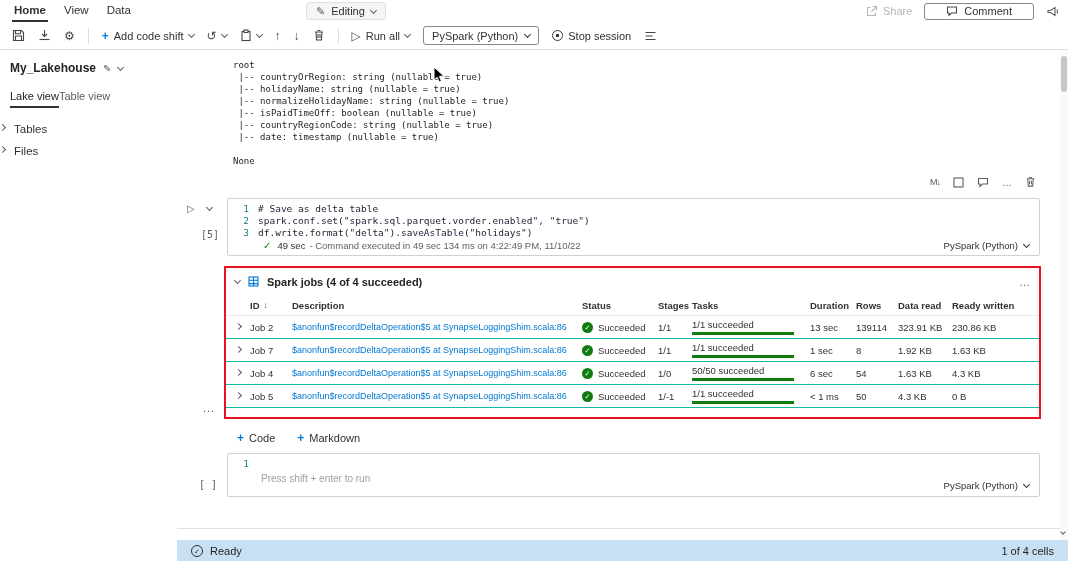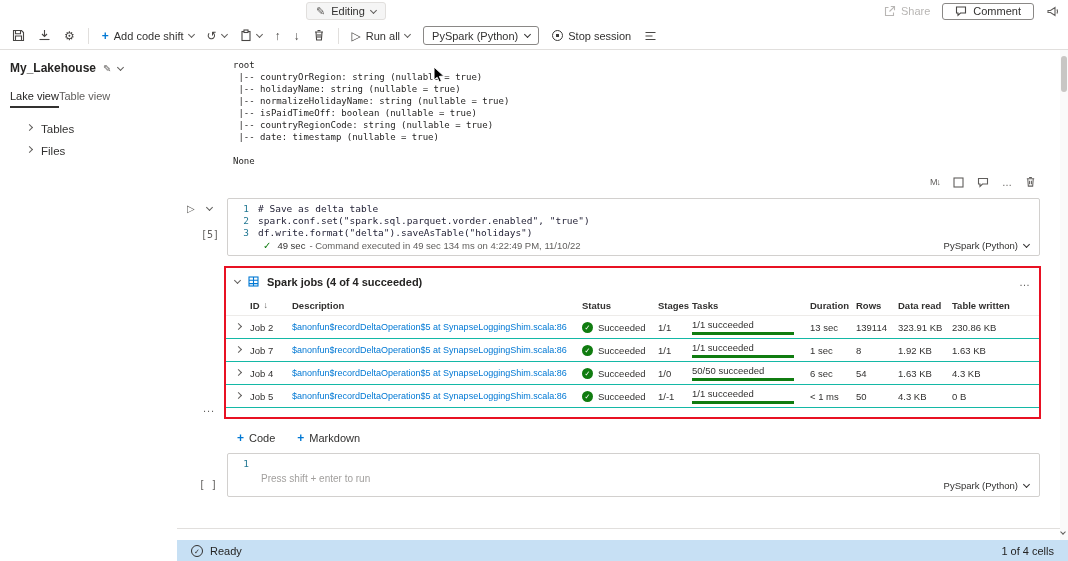--- a/index.html
+++ b/index.html
@@ -11,42 +11,42 @@
   svg { display:block; }
 
   
   .menubar { position:absolute; top:0; left:0; right:0; height:22px; background:#fff; }
   .mtabs { position:absolute; left:12px; top:0; height:22px; display:flex; gap:14px; align-items:stretch; font-size:11.5px; }
   .mtab { display:flex; align-items:center; padding:0 2px; border-bottom:2px solid transparent; color:#323130; cursor:default; }
   .mtab.active { font-weight:bold; border-bottom-color:#323130; }
   .editing-pill { position:absolute; left:306px; top:2px; height:18px; background:#f5f5f5; border:1px solid #e1dfdd; border-radius:3px; display:flex; align-items:center; gap:6px; padding:0 9px; font-size:11px; color:#323130; }
   .menubar-right { position:absolute; right:8px; top:0; height:22px; display:flex; align-items:center; gap:12px; }
   .share-btn { display:flex; align-items:flex-end; gap:5px; font-size:11px; color:#b8b6b4; }
-  .comment-btn { display:flex; align-items:center; gap:6px; font-size:11px; color:#323130; border:1px solid #8a8886; border-radius:3px; height:17px; padding:0 12px; background:#fff; }
+  .comment-btn { display:flex; align-items:center; gap:6px; font-size:11px; color:#323130; border:1px solid #8a8886; border-radius:3px; height:17px; padding:0 21px; background:#fff; }
   .icon-grey { color:#605e5c; }
 
   
   .toolbar { position:absolute; top:22px; left:0; right:0; height:28px; border-bottom:1px solid #e1dfdd; display:flex; align-items:center; padding-left:12px; gap:13px; font-size:11px; color:#323130; background:#fff; }
   .tb-glyph { font-size:12px; color:#484644; line-height:1; }
   .tb-sep { width:1px; height:16px; background:#e1dfdd; }
   .tb-btn { display:flex; align-items:center; gap:5px; color:#323130; }
   .tb-btn .chev { color:#605e5c; }
   .kernel-dd { border:1px solid #8a8886; border-radius:3px; height:19px; padding:0 8px; display:flex; align-items:center; gap:7px; background:#fff; }
   .stop-ic { width:11px; height:11px; border:1.2px solid #3b3a39; border-radius:50%; position:relative; }
   .stop-ic::after { content:""; position:absolute; inset:3px; background:#3b3a39; }
 
   
   .sidebar { position:absolute; left:0; top:50px; bottom:21px; width:196px; border-right:1px solid #e1dfdd; background:#fff; }
   .sb-title { position:absolute; left:10px; top:11px; display:flex; align-items:center; gap:7px; font-size:12px; font-weight:bold; color:#252423; }
   .sb-title .ic { font-weight:normal; font-size:10px; color:#605e5c; }
   .sb-collapse { position:absolute; right:10px; top:9px; font-size:13px; color:#605e5c; }
   .sb-tabs { position:absolute; left:10px; top:40px; display:flex; font-size:11px; color:#605e5c; }
   .sb-tab { padding-bottom:4px; border-bottom:2px solid transparent; }
   .sb-tab.active { color:#252423; border-bottom-color:#323130; }
-  .sb-tree { position:absolute; left:27px; top:72px; display:flex; flex-direction:column; gap:9px; font-size:11.5px; color:#323130; }
+  .sb-tree { position:absolute; left:0; top:72px; display:flex; flex-direction:column; gap:9px; font-size:11.5px; color:#323130; }
   .sb-item { display:flex; align-items:center; gap:9px; height:13px; }
   .sb-item .chev { color:#605e5c; }
 
   
   .content { position:absolute; left:177px; top:50px; right:8px; bottom:21px; background:#fff; overflow:hidden; }
   .schema { position:absolute; left:56px; top:9px; font-family:"DejaVu Sans Mono", monospace; font-size:9px; line-height:12px; color:#252423; white-space:pre; }
   .cursor { position:absolute; left:256px; top:16px; }
 
   .cell-toolbar { position:absolute; right:24px; top:126px; display:flex; align-items:center; gap:13px; color:#605e5c; font-size:10px; }
   .md-ic { font-size:9px; letter-spacing:-1px; }
@@ -102,20 +102,25 @@
   .scroll-down .chev { width:4px; height:4px; }
 
   
   .statusbar { position:absolute; left:177px; right:0; bottom:0; height:21px; background:#c7e0f4; display:flex; align-items:center; gap:7px; padding:0 14px; font-size:11px; color:#252423; }
   .ready-ic { width:12px; height:12px; border:1px solid #323130; border-radius:50%; font-size:7px; line-height:11px; text-align:center; color:#323130; }
 </style>
 </head>
 <body>
 
 <header class="menubar">
+  <nav class="mtabs">
+    <div class="mtab active">Home</div>
+    <div class="mtab">View</div>
+    <div class="mtab">Data</div>
+  </nav>
   <div class="editing-pill">
     <span class="ic icon-grey">✎</span>
     <span>Editing</span>
     <span class="chev icon-grey"></span>
   </div>
   <div class="menubar-right">
     <div class="share-btn">
       <svg width="12" height="12" viewBox="0 0 12 12">
         <path d="M4.5 2.5H1.5v8h8V7.5" fill="none" stroke="#b8b6b4" stroke-width="1.1"></path>
         <path d="M6.8 1.5h3.7v3.7M10.2 1.8L5.5 6.5" fill="none" stroke="#b8b6b4" stroke-width="1.1"></path>
@@ -290,21 +295,21 @@
         <span>ID</span>
         <span class="sort-ic">↓</span>
       </span>
       <span>Description</span>
       <span>Status</span>
       <span>Stages</span>
       <span>Tasks</span>
       <span>Duration</span>
       <span>Rows</span>
       <span>Data read</span>
-      <span>Table written</span>
+      <span>Ready written</span>
     </div>
 
     <div class="sj-row data">
       <span class="chev right"></span>
       <span>Job 2</span>
       <span class="desc">$anonfun$recordDeltaOperation$5 at SynapseLoggingShim.scala:86</span>
       <span class="status-cell">
         <span class="ok-badge">✓</span>
         <span>Succeeded</span>
       </span>

